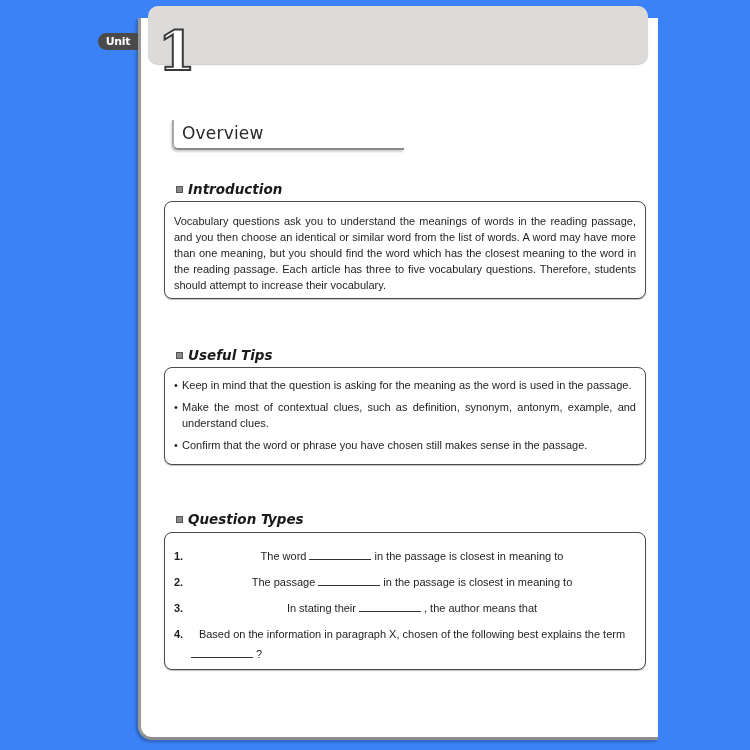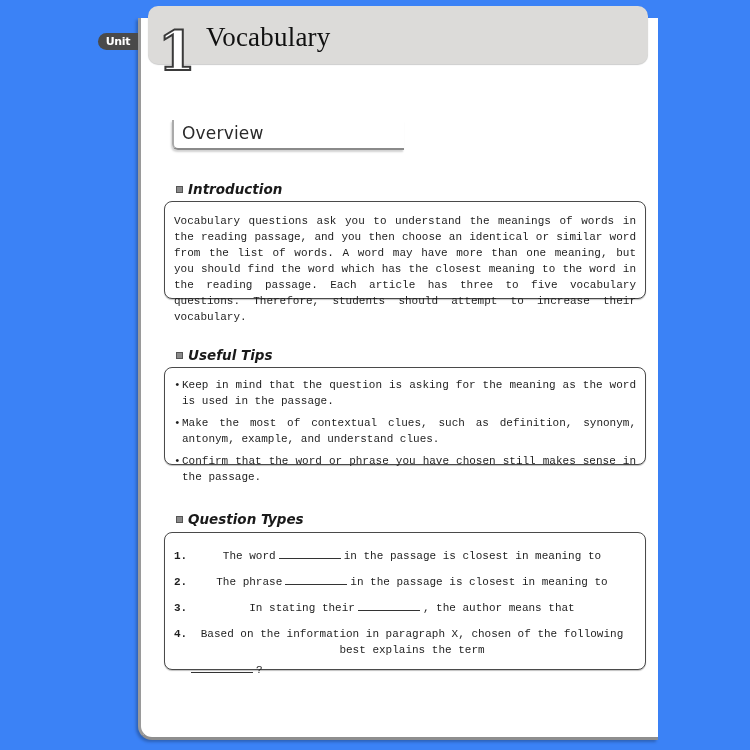--- a/index.html
+++ b/index.html
@@ -111,21 +111,20 @@
       position: absolute;
       left: 164px;
       width: 482px;
       border: 1.5px solid #4a4a4a;
       border-radius: 8px;
       box-shadow: 0 1px 1px rgba(0,0,0,0.25);
       background: #fff;
       font-size: 11px;
       line-height: 16px;
       color: #1e1e1e;
-      font-family: Liberation Mono, monospace;
     }
     .intro-box { top: 201px; height: 98px; padding: 11px 9px 0 9px; }
     .intro-text { text-align: justify; }
 
     .tips-box { top: 367px; height: 98px; padding: 9px 9px 0 9px; }
     .tip { display: flex; margin-bottom: 6px; text-align: justify; }
     .tip-bullet { width: 8px; flex: none; }
     .tip-text { flex: 1; }
 
     .qt-box { top: 532px; height: 138px; padding: 15px 9px 0 9px; }
@@ -145,21 +144,20 @@
 </head>
 <body>
 
 <div class="canvas">
 
   <div class="page"></div>
 
   <div class="banner"></div>
   <div class="unit-tab">Unit</div>
   <div class="unit-number">1</div>
-  <div class="unit-title">Vocabulary</div>
 
   <div class="overview">
     <span class="overview-label">Overview</span>
   </div>
 
   <div class="section-heading" style="top:181px;">
     <span class="sq-icon"></span>
     <span>Introduction</span>
   </div>
   <div class="box intro-box">
@@ -192,21 +190,21 @@
   <div class="box qt-box">
     <div class="q">
       <span class="q-num">1.</span>
       <span class="q-text">
         <span>The word</span><span class="blank"></span><span>in the passage is closest in meaning to</span>
       </span>
     </div>
     <div class="q">
       <span class="q-num">2.</span>
       <span class="q-text">
-        <span>The phrase</span><span class="blank"></span><span>in the passage is closest in meaning to</span>
+        <span>The passage</span><span class="blank"></span><span>in the passage is closest in meaning to</span>
       </span>
     </div>
     <div class="q">
       <span class="q-num">3.</span>
       <span class="q-text">
         <span>In stating their</span><span class="blank"></span><span>, the author means that</span>
       </span>
     </div>
     <div class="q">
       <span class="q-num">4.</span>

